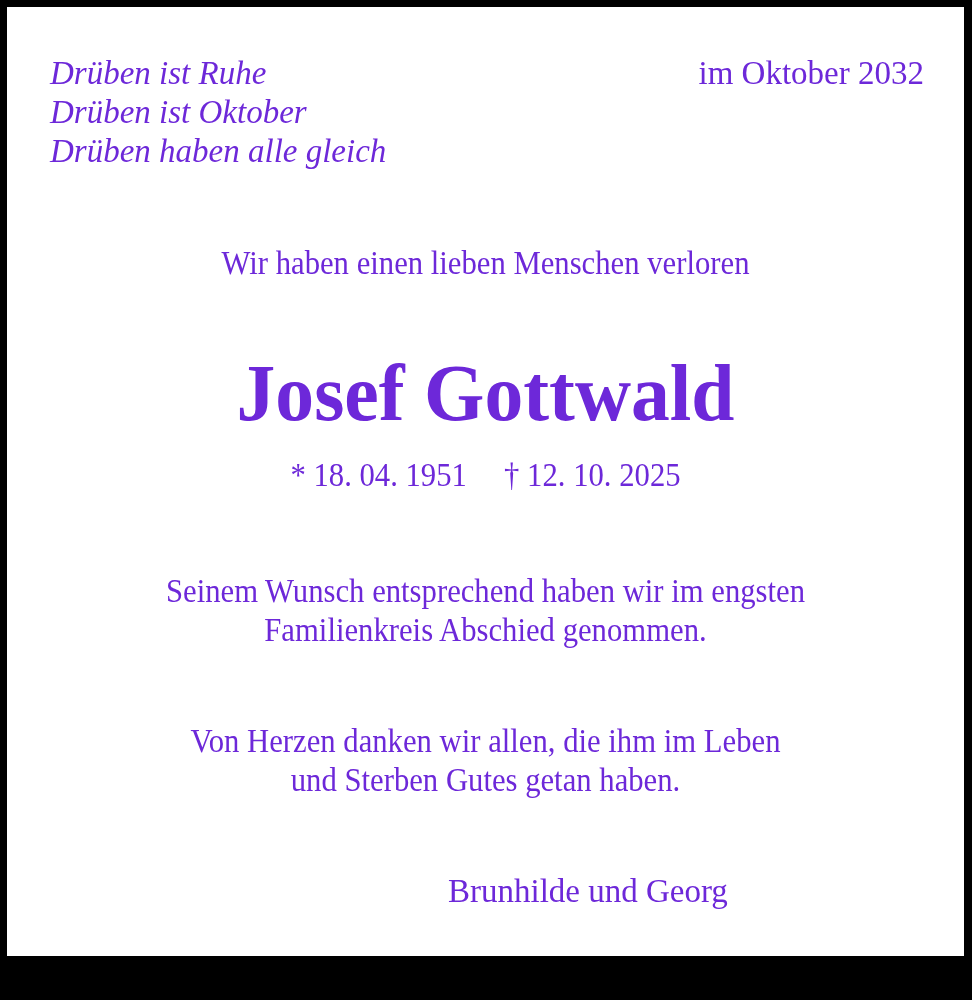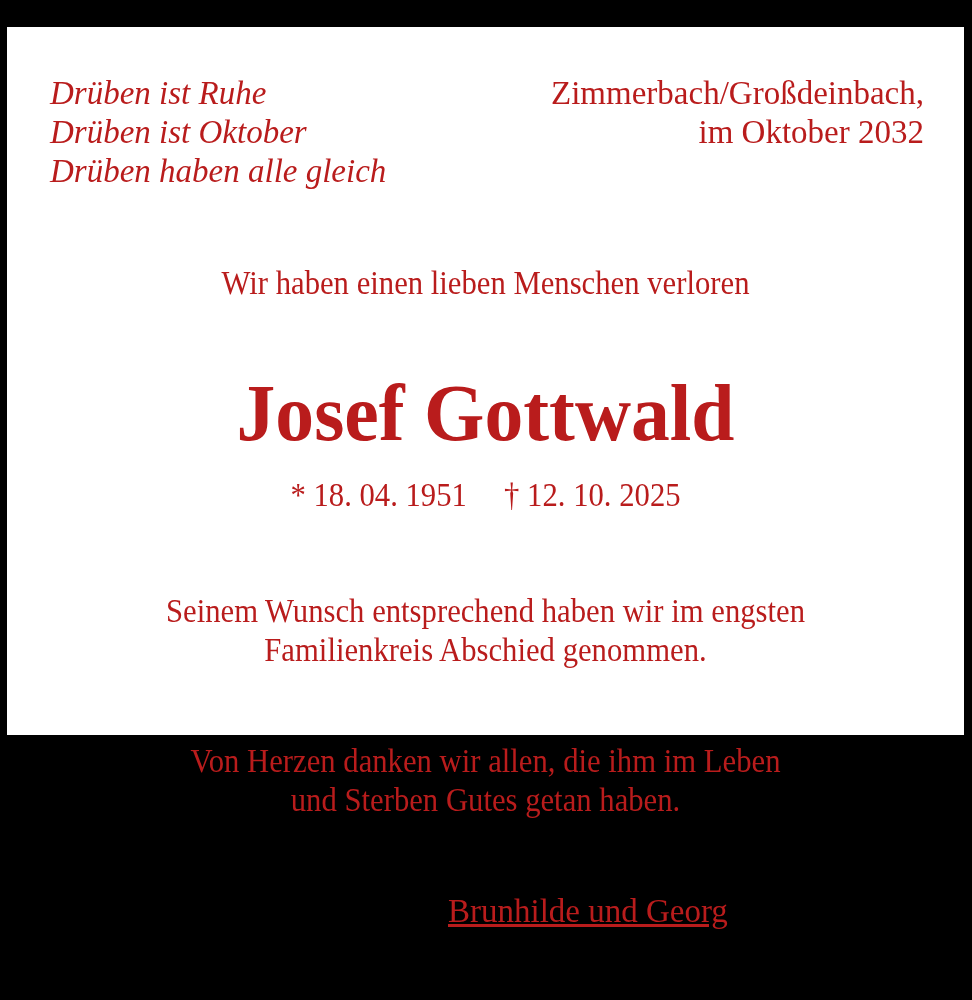--- a/index.html
+++ b/index.html
@@ -11,25 +11,24 @@
       width: 972px;
       height: 1000px;
       position: relative;
       overflow: hidden;
     }
     .card {
       position: absolute;
       left: 7px;
       top: 7px;
       width: 957px;
-      height: 708px;
+      height: 949px;
       background: #ffffff;
-      color: #b91c1c;
+      color: #6d28d9;
       font-family: "Liberation Serif", "DejaVu Serif", serif;
-      margin-top: 20px;
     }
     .abs { position: absolute; white-space: nowrap; }
 
     .motto {
       left: 43px;
       top: 47px;
       font-style: italic;
       font-size: 33px;
       line-height: 39px;
     }
@@ -90,35 +89,34 @@
     .para div { display: block; }
     .para1 { top: 565px; }
     .para2 { top: 715px; }
 
     .signers {
       left: 441px;
       top: 865px;
       font-size: 33px;
       line-height: 39px;
     }
-    .signers div { display: block; text-decoration: underline; }
+    .signers div { display: block; }
   </style>
 </head>
 <body>
 
 <div class="card">
 
   <div class="abs motto">
     <div>Drüben ist Ruhe</div>
     <div>Drüben ist Oktober</div>
     <div>Drüben haben alle gleich</div>
   </div>
 
   <div class="abs place-date">
-    <div>Zimmerbach/Großdeinbach,</div>
     <div>im Oktober 2032</div>
   </div>
 
   <div class="abs intro">Wir haben einen lieben Menschen verloren</div>
 
   <div class="abs name">Josef Gottwald</div>
 
   <div class="abs dates">
     <span>* 18. 04. 1951</span><span class="gap"></span><span>† 12. 10. 2025</span>
   </div>

